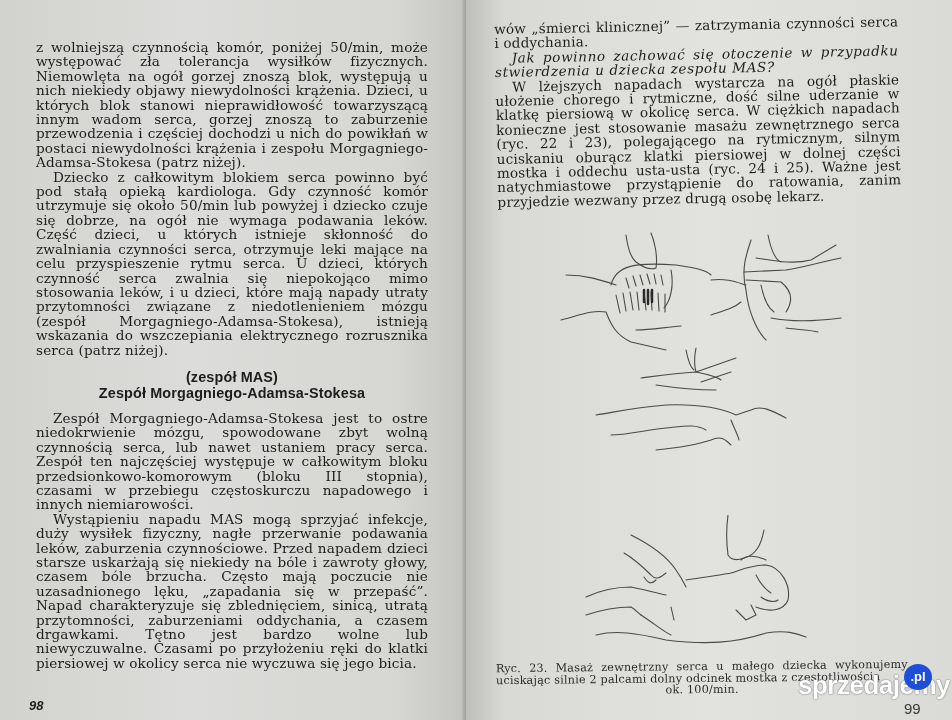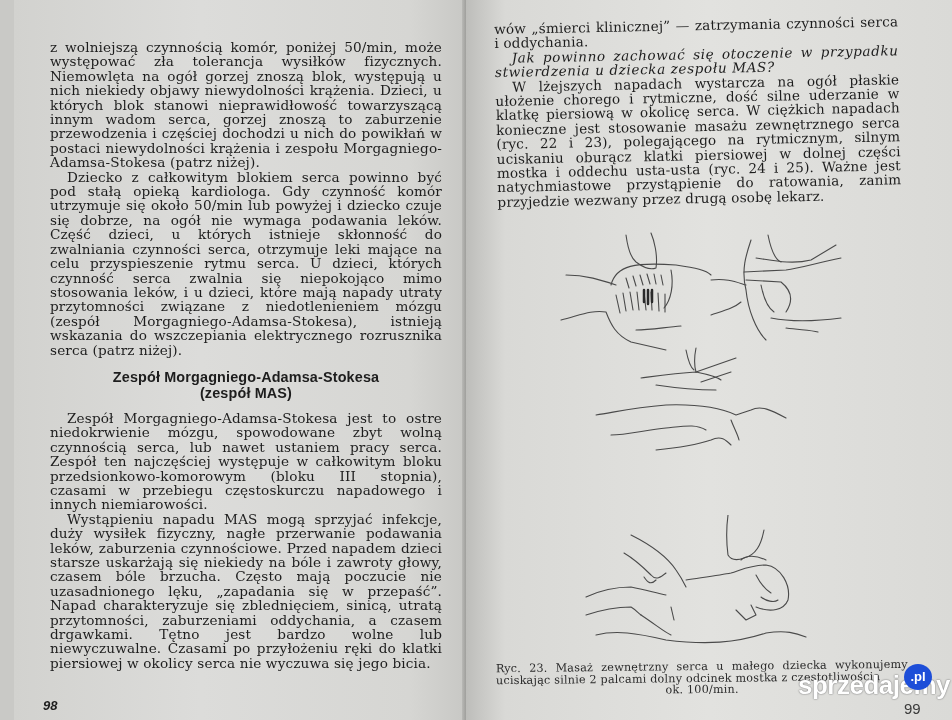--- a/index.html
+++ b/index.html
@@ -6,21 +6,21 @@
   body {
     width:952px; height:720px; overflow:hidden; position:relative;
     background:#c9c9c6;
     font-family:"DejaVu Serif", serif;
     color:#1d1d1d;
   }
   .page {
     position:absolute; top:0; height:720px; overflow:hidden;
   }
   .page-left {
-    left:14px; width:466px;
+    left:0; width:466px;
     background:linear-gradient(90deg,#d2d2cf 0%,#dcdcda 40%,#d6d6d3 85%,#c4c4c1 100%);
   }
   .page-right {
     left:466px; width:486px;
     background:linear-gradient(90deg,#bdbdba 0%,#d9d9d6 8%,#e2e2df 50%,#dadad7 100%);
   }
   .spine {
     position:absolute; left:462px; top:0; width:8px; height:720px;
     background:linear-gradient(90deg,#b9b9b6,#9f9f9c,#bdbdba);
   }
@@ -70,22 +70,22 @@
   }
 </style>
 </head>
 <body>
 
 <div class="page page-left">
   <div class="text-block left-text">
     <p>z wolniejszą czynnością komór, poniżej 50/min, może występować zła tolerancja wysiłków fizycznych. Niemowlęta na ogół gorzej znoszą blok, występują u nich niekiedy objawy niewydolności krążenia. Dzieci, u których blok stanowi nieprawidłowość towarzyszącą innym wadom serca, gorzej znoszą to zaburzenie przewodzenia i częściej dochodzi u nich do powikłań w postaci niewydolności krążenia i zespołu Morgagniego-Adamsa-Stokesa (patrz niżej).</p>
     <p class="indent">Dziecko z całkowitym blokiem serca powinno być pod stałą opieką kardiologa. Gdy czynność komór utrzymuje się około 50/min lub powyżej i dziecko czuje się dobrze, na ogół nie wymaga podawania leków. Część dzieci, u których istnieje skłonność do zwalniania czynności serca, otrzymuje leki mające na celu przyspieszenie rytmu serca. U dzieci, których czynność serca zwalnia się niepokojąco mimo stosowania leków, i u dzieci, które mają napady utraty przytomności związane z niedotlenieniem mózgu (zespół Morgagniego-Adamsa-Stokesa), istnieją wskazania do wszczepiania elektrycznego rozrusznika serca (patrz niżej).</p>
     <div class="heading">
+      <div>(zespół MAS)</div>
       <div>Zespół Morgagniego-Adamsa-Stokesa</div>
-      <div>(zespół MAS)</div>
     </div>
     <p class="indent">Zespół Morgagniego-Adamsa-Stokesa jest to ostre niedokrwienie mózgu, spowodowane zbyt wolną czynnością serca, lub nawet ustaniem pracy serca. Zespół ten najczęściej występuje w całkowitym bloku przedsionkowo-komorowym (bloku III stopnia), czasami w przebiegu częstoskurczu napadowego i innych niemiarowości.</p>
     <p class="indent">Wystąpieniu napadu MAS mogą sprzyjać infekcje, duży wysiłek fizyczny, nagłe przerwanie podawania leków, zaburzenia czynnościowe. Przed napadem dzieci starsze uskarżają się niekiedy na bóle i zawroty głowy, czasem bóle brzucha. Często mają poczucie nie uzasadnionego lęku, „zapadania się w przepaść”. Napad charakteryzuje się zblednięciem, sinicą, utratą przytomności, zaburzeniami oddychania, a czasem drgawkami. Tętno jest bardzo wolne lub niewyczuwalne. Czasami po przyłożeniu ręki do klatki piersiowej w okolicy serca nie wyczuwa się jego bicia.</p>
   </div>
   <div class="page-number pn-left">98</div>
 </div>
 
 <div class="spine"></div>
 
 <div class="page page-right">

